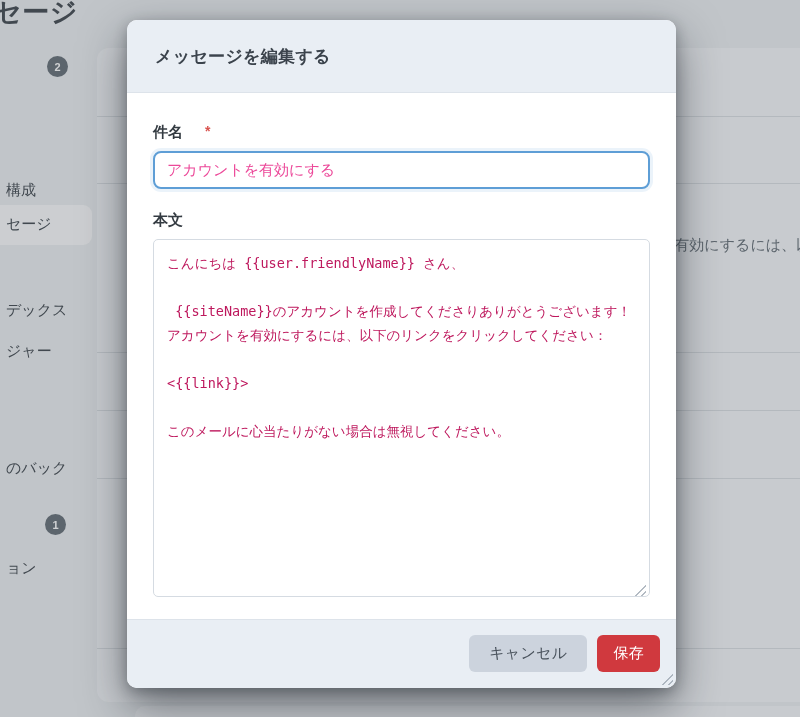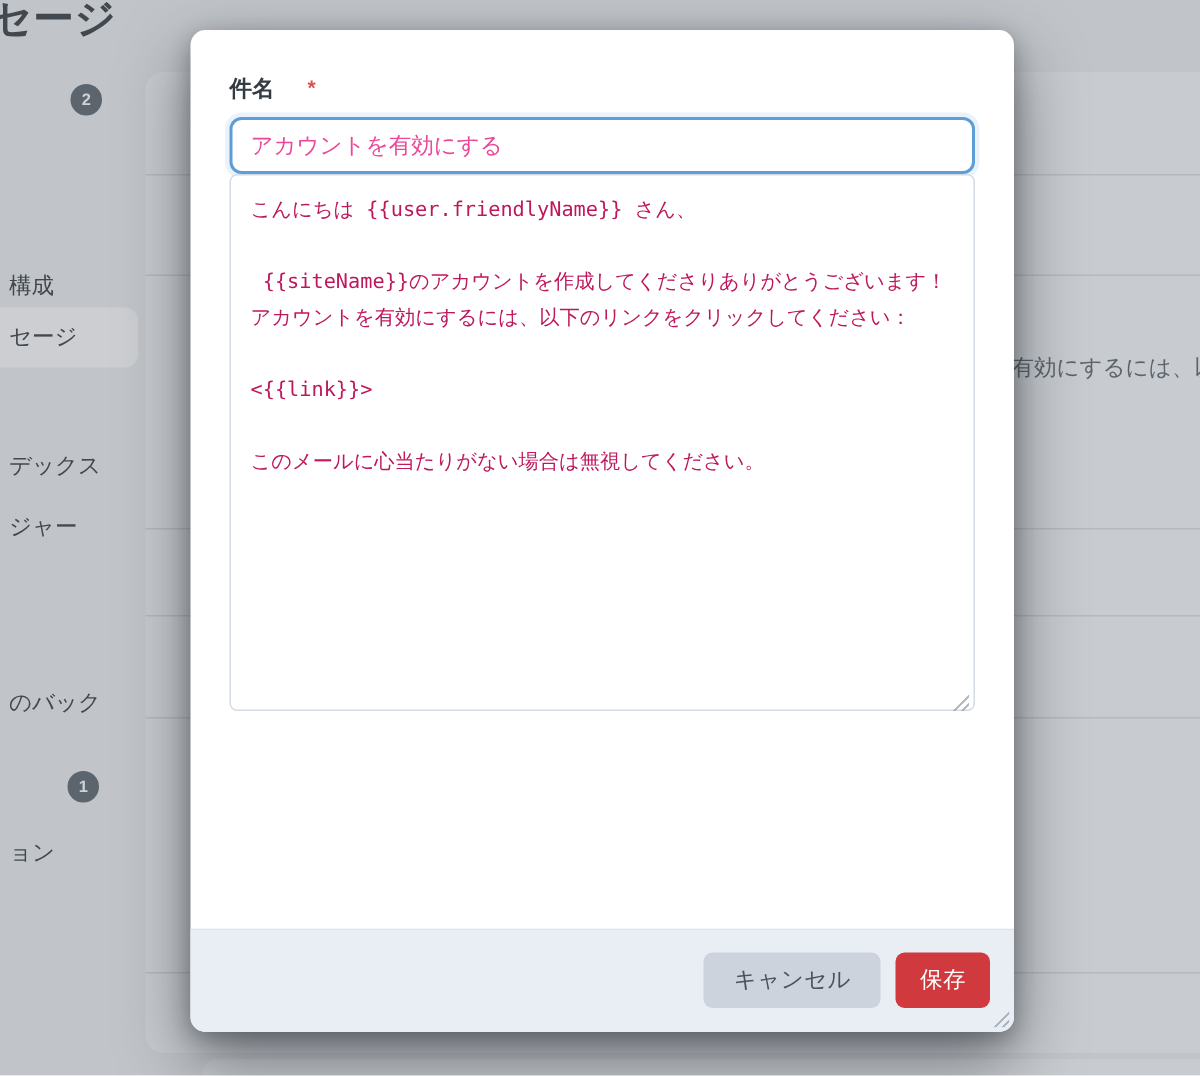--- a/index.html
+++ b/index.html
@@ -134,28 +134,34 @@
     <div class="side-item" style="top:300px">ジャー</div>
     <div class="side-item" style="top:417px">のバック</div>
     <div class="side-item" style="top:517px">ョン</div>
     <span class="badge badge-inline">1</span>
   </div>
 </div>
 
 <div class="backdrop"></div>
 
 <div class="modal">
+  <div class="modal-header">
+    <div class="modal-title">メッセージを編集する</div>
+  </div>
 
   <div class="modal-body">
     <div class="field-label-row">
       <span class="field-label">件名</span>
       <span class="required-marker">*</span>
     </div>
     <input class="subject-input" type="text" value="アカウントを有効にする" style="">
 
+    <div class="field-label-row body-field-row">
+      <span class="field-label">本文</span>
+    </div>
     <div class="textarea-wrap">
       <textarea class="body-textarea" spellcheck="false" style="">こんにちは {{user.friendlyName}} さん、
 
  {{siteName}}のアカウントを作成してくださりありがとうございます！アカウントを有効にするには、以下のリンクをクリックしてください：
 
 &lt;{{link}}&gt;
 
 このメールに心当たりがない場合は無視してください。</textarea>
       <div class="resize-handle textarea-handle"></div>
     </div>

